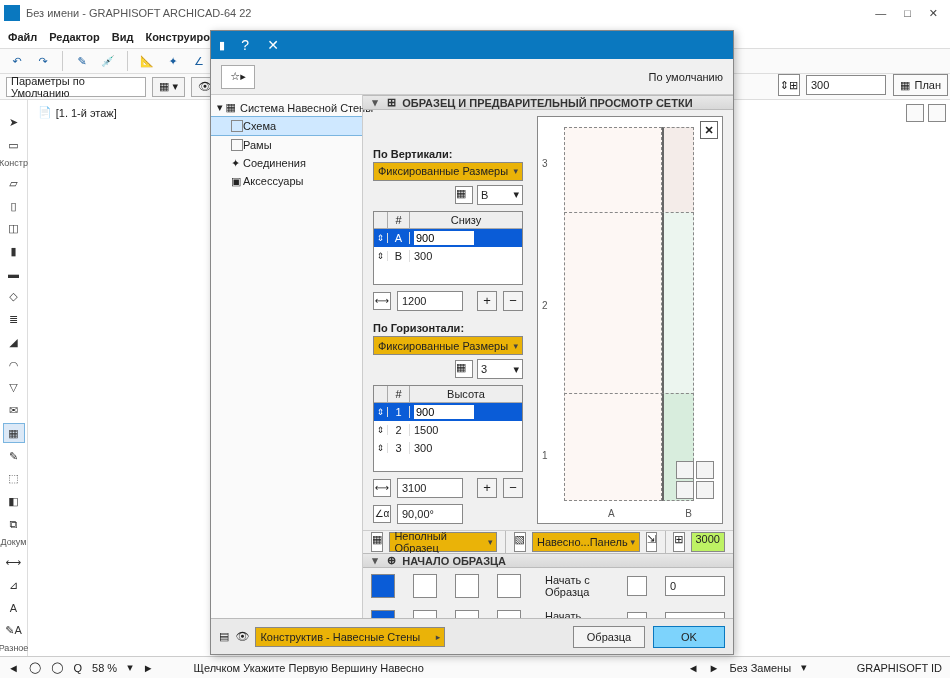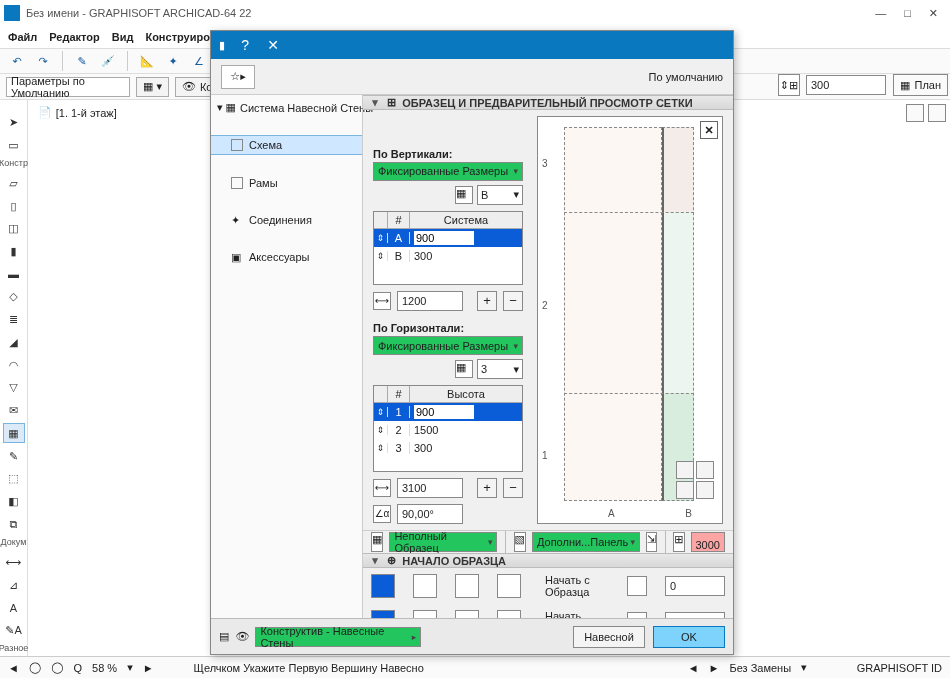--- a/index.html
+++ b/index.html
@@ -25,31 +25,31 @@
   .dialog { position:absolute; left:210px; top:30px; width:524px; height:625px; background:#f0f0f0; border:1px solid #888; box-shadow:2px 2px 8px rgba(0,0,0,.25); display:flex; flex-direction:column; }
   .dlg-title { height:28px; background:#0a78bf; color:#fff; display:flex; align-items:center; padding:0 8px; }
   .dlg-title .t { flex:1; font-size:12px; }
   .dlg-title .x { width:28px; text-align:center; font-size:14px; }
   .dlg-top { height:36px; display:flex; align-items:center; padding:0 10px; border-bottom:1px solid #ccc; }
   .dlg-top .fav { width:34px; height:24px; border:1px solid #aaa; background:#fff; display:flex; align-items:center; justify-content:center; }
   .dlg-top .spacer { flex:1; }
   .dlg-body { flex:1; display:flex; overflow:hidden; }
   .dlg-tree { width:152px; border-right:1px solid #ccc; background:#fafafa; padding:4px 0; }
   .tree-root{ display:flex; align-items:center; gap:4px; padding:2px 6px; font-size:11px; white-space:nowrap; }
-  .tree-item { display:flex; align-items:center; gap:6px; padding:3px 6px 3px 20px; font-size:11px;margin-top:19px;}
+  .tree-item { display:flex; align-items:center; padding:3px 6px 3px 20px; font-size:11px;}
   .tree-item.sel { background:#cfe8ff; border:1px solid #7ab5e0; border-left:none; border-right:none;}
   .tree-icon { width:12px; height:12px; border:1px solid #888; }
 
   .dlg-right { flex:1; display:flex; flex-direction:column; overflow-y:auto; }
   .section-hdr { height:22px; background:linear-gradient(#e8e8e8,#d8d8d8); border-top:1px solid #bbb; border-bottom:1px solid #bbb; display:flex; align-items:center; padding:0 6px; gap:6px; font-weight:bold; font-size:11px; color:#333; }
   .section-hdr .arrow { width:12px; text-align:center; color:#555; }
   .panel { padding:6px 10px; display:flex; gap:10px; }
   .col-left { width:150px; display:flex; flex-direction:column;margin-top:32px; }
   .lbl { font-weight:bold; margin-bottom:2px; }
-  .combo { height:20px; border:1px solid #888; background:#22c55e; display:flex; align-items:center; padding:0 4px; justify-content:space-between;}
+  .combo { height:20px; border:1px solid #888; background:#eab308; display:flex; align-items:center; padding:0 4px; justify-content:space-between;}
   .combo .caret { color:#444; font-size:9px;}
   .subrow { display:flex; gap:4px; margin-top:4px; align-items:center; justify-content:flex-end;}
   .mini { width:46px; height:20px; border:1px solid #888; background:#fff; display:flex; align-items:center; justify-content:space-between; padding:0 3px;}
   .table { margin-top:6px; border:1px solid #888; background:#fff; }
   .thead { display:flex; background:#eee; border-bottom:1px solid #aaa; font-size:10px;}
   .thead div { padding:2px 4px; text-align:center; }
   .th-a{width:14px;border-right:1px solid #aaa;} .th-b{width:22px;border-right:1px solid #aaa;} .th-c{flex:1;}
   .trow { display:flex; height:18px; align-items:center; }
   .trow.sel { background:#0a5cd7; color:#fff; }
   .trow .ca{width:14px;border-right:1px solid #ddd; text-align:center; font-size:9px;} 
@@ -71,21 +71,21 @@
   .z1{background:#f4ece9;} .z2{background:#ecf5ef;} .z3{background:#d8eddd;}
   .ylabel{position:absolute; left:4px; font-size:10px; color:#555;}
   .xlabel{position:absolute; bottom:4px; font-size:10px; color:#555;}
   .prev-tools{position:absolute; right:6px; bottom:24px; display:flex; flex-wrap:wrap; width:40px; gap:2px;}
   .ptool{width:18px;height:18px;border:1px solid #888;background:#f4f4f4;}
 
   .row-opt { height:30px; border-top:1px solid #ccc; display:flex; align-items:center; padding:0 8px; gap:6px;}
   .row-opt .icon{width:20px;height:20px;border:1px solid #888;background:#fff;}
   .row-opt .combo{flex:0 0 108px;}
   .row-opt .sep{width:1px;height:22px;background:#bbb; margin:0 2px;}
-  .row-opt .num { width:50px; height:20px; border:1px solid #888; background:#fca5a5; padding:0 4px; display:flex;align-items:flex-end;}
+  .row-opt .num { width:50px; height:20px; border:1px solid #888; background:#bef264; padding:0 4px; display:flex;align-items:flex-start;}
 
   .origin-row { padding:6px 8px; display:flex; align-items:center; gap:18px;}
   .origin-btn{width:24px;height:24px;border:1px solid #888;background:#fff;}
   .origin-btn.sel{background:#0a5cd7;}
   .origin-lbl{flex:1; padding-left:6px;}
   .origin-num{width:60px;height:20px;border:1px solid #888;background:#fff;padding:0 4px;display:flex;align-items:center;}
 
   .dlg-foot { height:36px; border-top:1px solid #bbb; background:#eaeaea; display:flex; align-items:center; padding:0 8px; gap:8px;}
   .dlg-foot .layer{flex:1; display:flex; align-items:center; gap:6px;}
   .dlg-foot .bbtn{ width:72px; height:22px; border:1px solid #888; display:flex; align-items:center; justify-content:center; background:#f4f4f4;}
@@ -132,21 +132,21 @@
   <div class="tb-btn">✎</div>
   <div class="tb-btn">💉</div>
   <div class="tb-sep"></div>
   <div class="tb-btn">📐</div>
   <div class="tb-btn">✦</div>
   <div class="tb-btn">∠</div>
   <div class="tb-btn">⊞</div>
 </div>
 
 <div class="row2">
-  <div class="field" style="width:124px">
+  <div class="field" style="width:140px">
       <span>Параметры по Умолчанию</span>
     </div>
   <div class="btn-ghost">▦ ▾</div>
   <div class="btn-ghost">
       <span>👁</span>
       <span>Констр</span>
     </div>
 </div>
 
 <div class="tr-frag" style="right:64px;">
@@ -263,21 +263,21 @@
             <div style="width:18px;height:18px;border:1px solid #888;background:#fff">▦</div>
             <div class="mini">
                 <span>B</span>
                 <span class="caret">▾</span>
               </div>
           </div>
           <div class="table" style="height:78px;">
             <div class="thead">
                 <div class="th-a"></div>
                 <div class="th-b">#</div>
-                <div class="th-c">Система</div>
+                <div class="th-c">Снизу</div>
               </div>
             <div class="trow sel">
                 <div class="ca">⇕</div>
                 <div class="cb">A</div>
                 <div class="cc"><input value="900" style=""></div>
               </div>
             <div class="trow">
                 <div class="ca">⇕</div>
                 <div class="cb">B</div>
                 <div class="cc">300</div>
@@ -373,21 +373,21 @@
 
       <div class="row-opt">
         <div class="icon">▦</div>
         <div class="combo">
             <span>Неполный Образец</span>
             <span class="caret">▾</span>
           </div>
         <div class="sep"></div>
         <div class="icon">▧</div>
         <div class="combo">
-            <span>Дополни...Панель</span>
+            <span>Навесно...Панель</span>
             <span class="caret">▾</span>
           </div>
         <div class="icon">⇲</div>
         <div class="sep"></div>
         <div class="icon">⊞</div>
         <div class="num">
             <span>3000</span>
           </div>
       </div>
 
@@ -419,25 +419,25 @@
             <span>0</span>
           </div>
       </div>
     </div>
   </div>
 
   <div class="dlg-foot">
     <div class="layer">
       <span>▤</span>
       <span>👁</span>
-      <div class="combo" style="width:166px">
+      <div class="combo" style="width:190px">
           <span>Конструктив - Навесные Стены</span>
           <span class="caret">▸</span>
         </div>
     </div>
     <div class="bbtn">
-        <span>Навесной</span>
+        <span>Образца</span>
       </div>
     <div class="bbtn ok">
         <span>OK</span>
       </div>
   </div>
 </div>
 
 </body></html>

